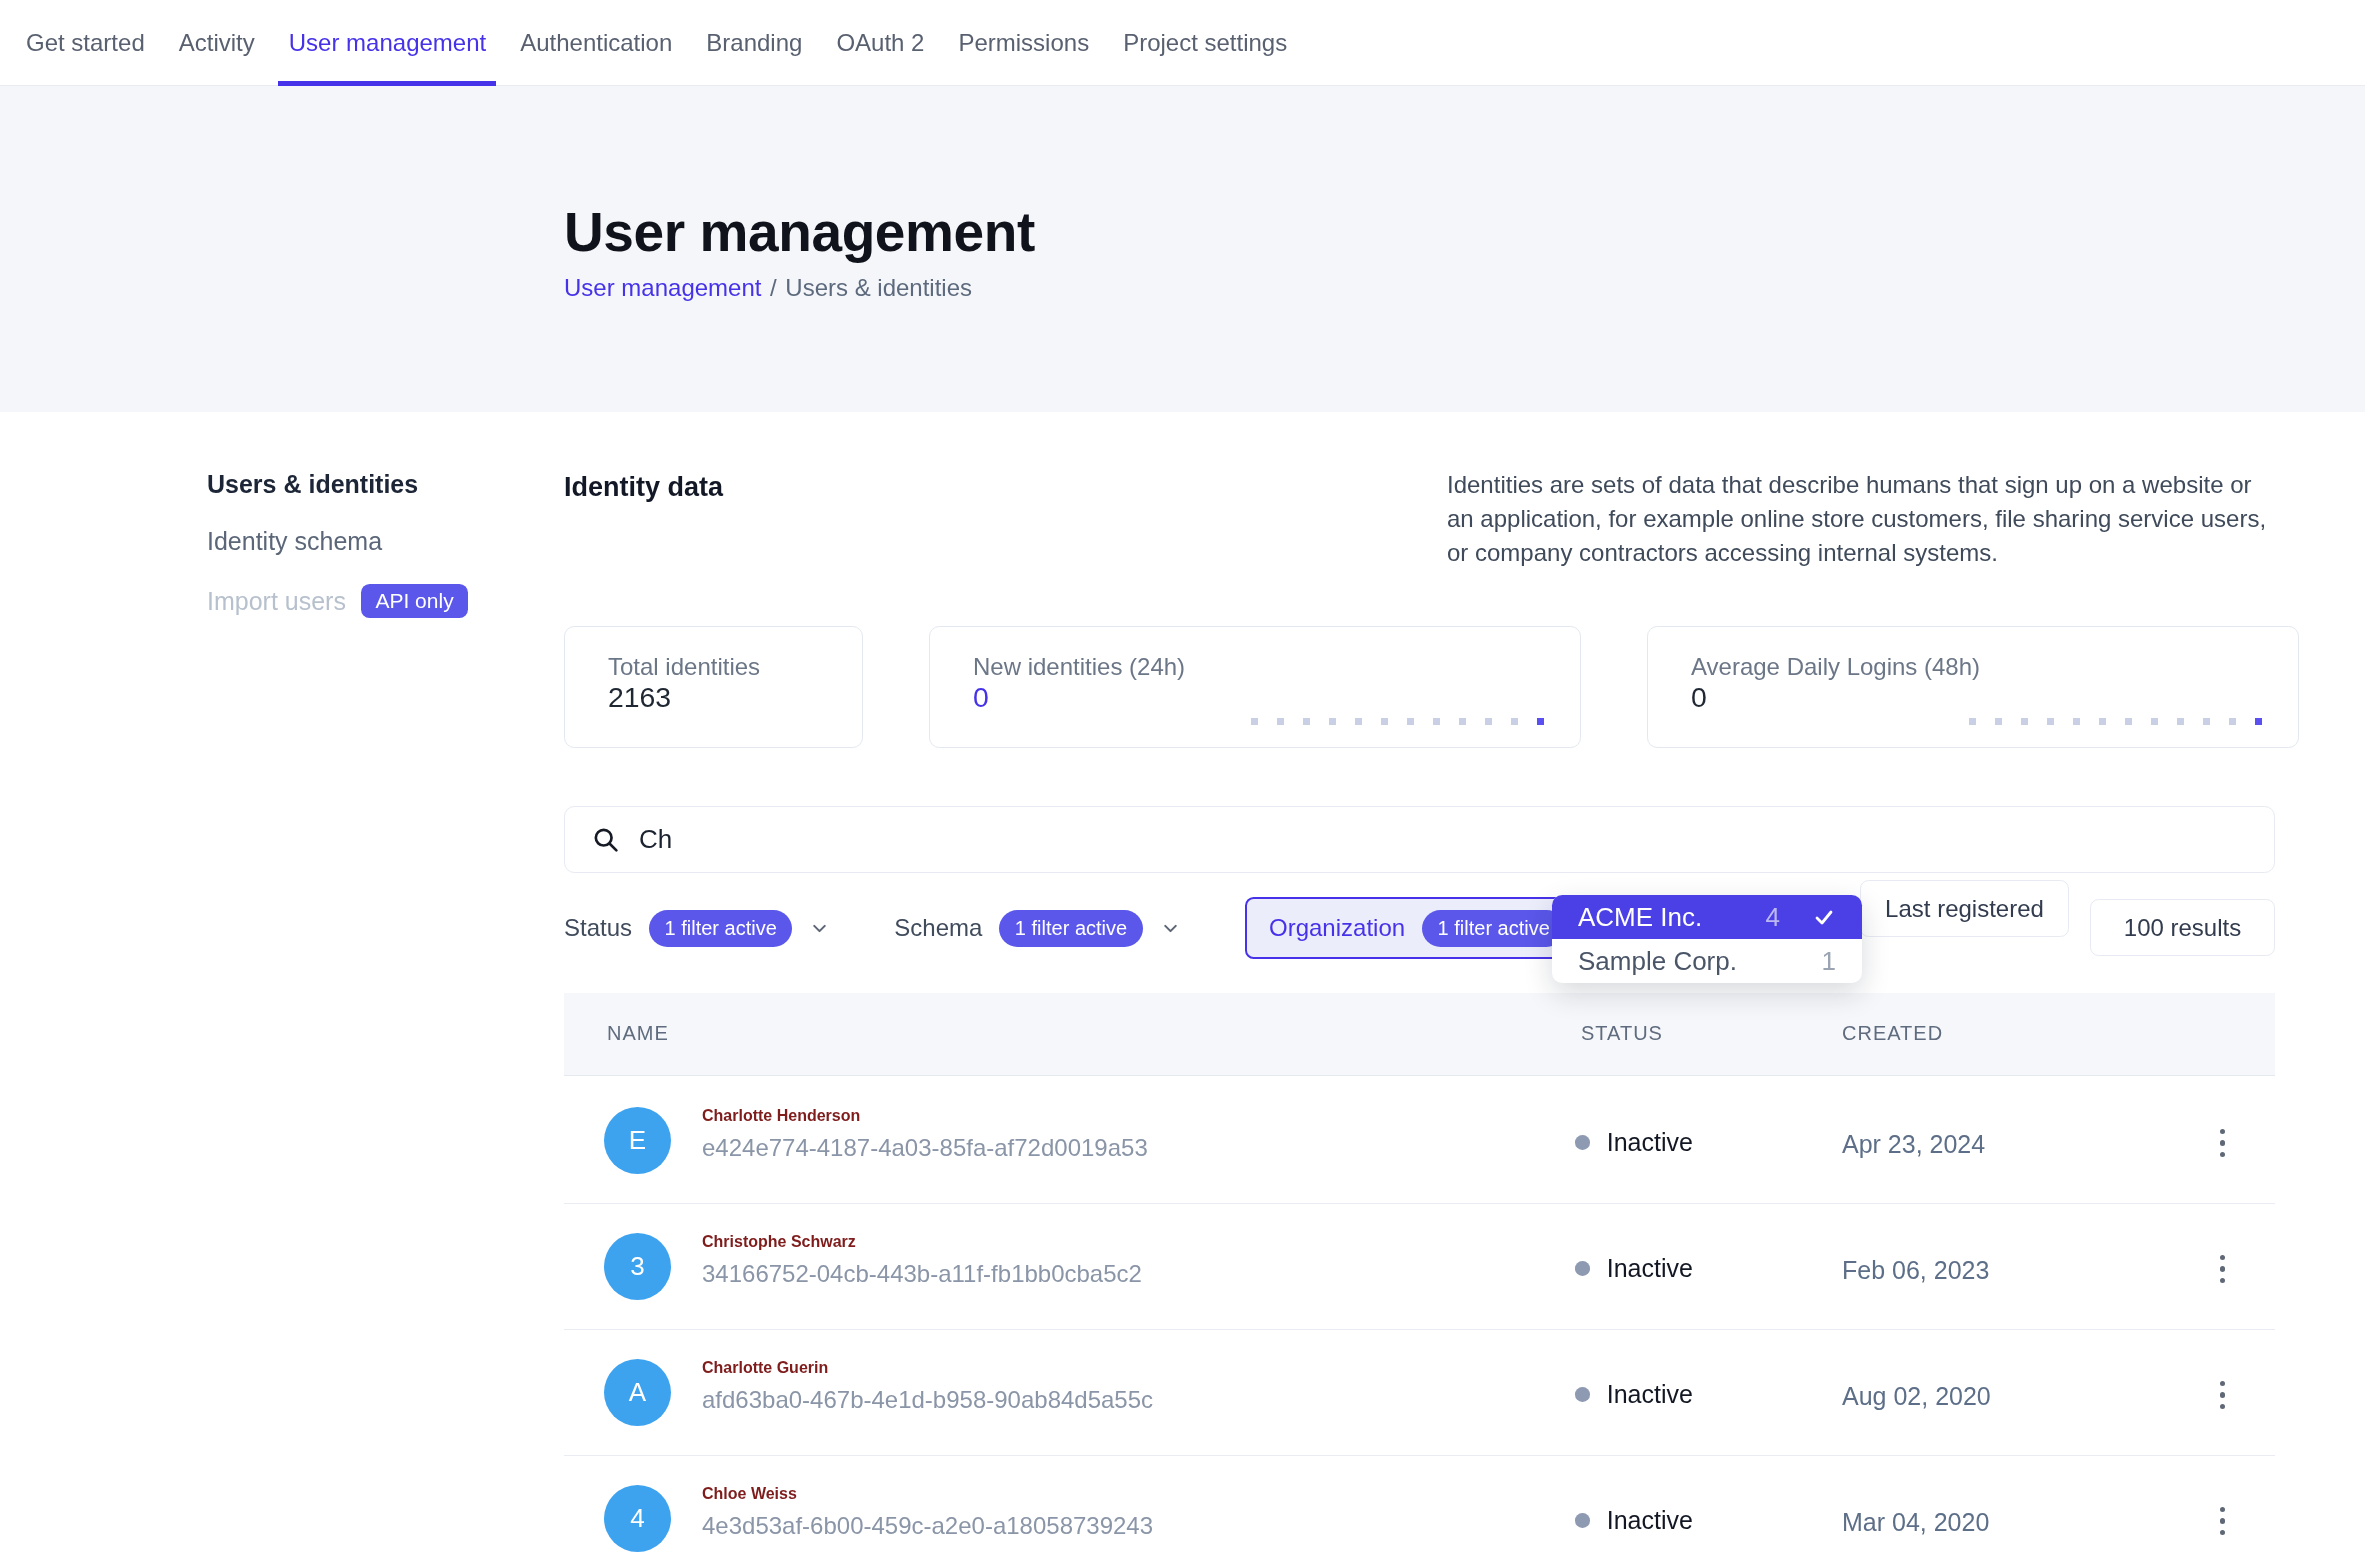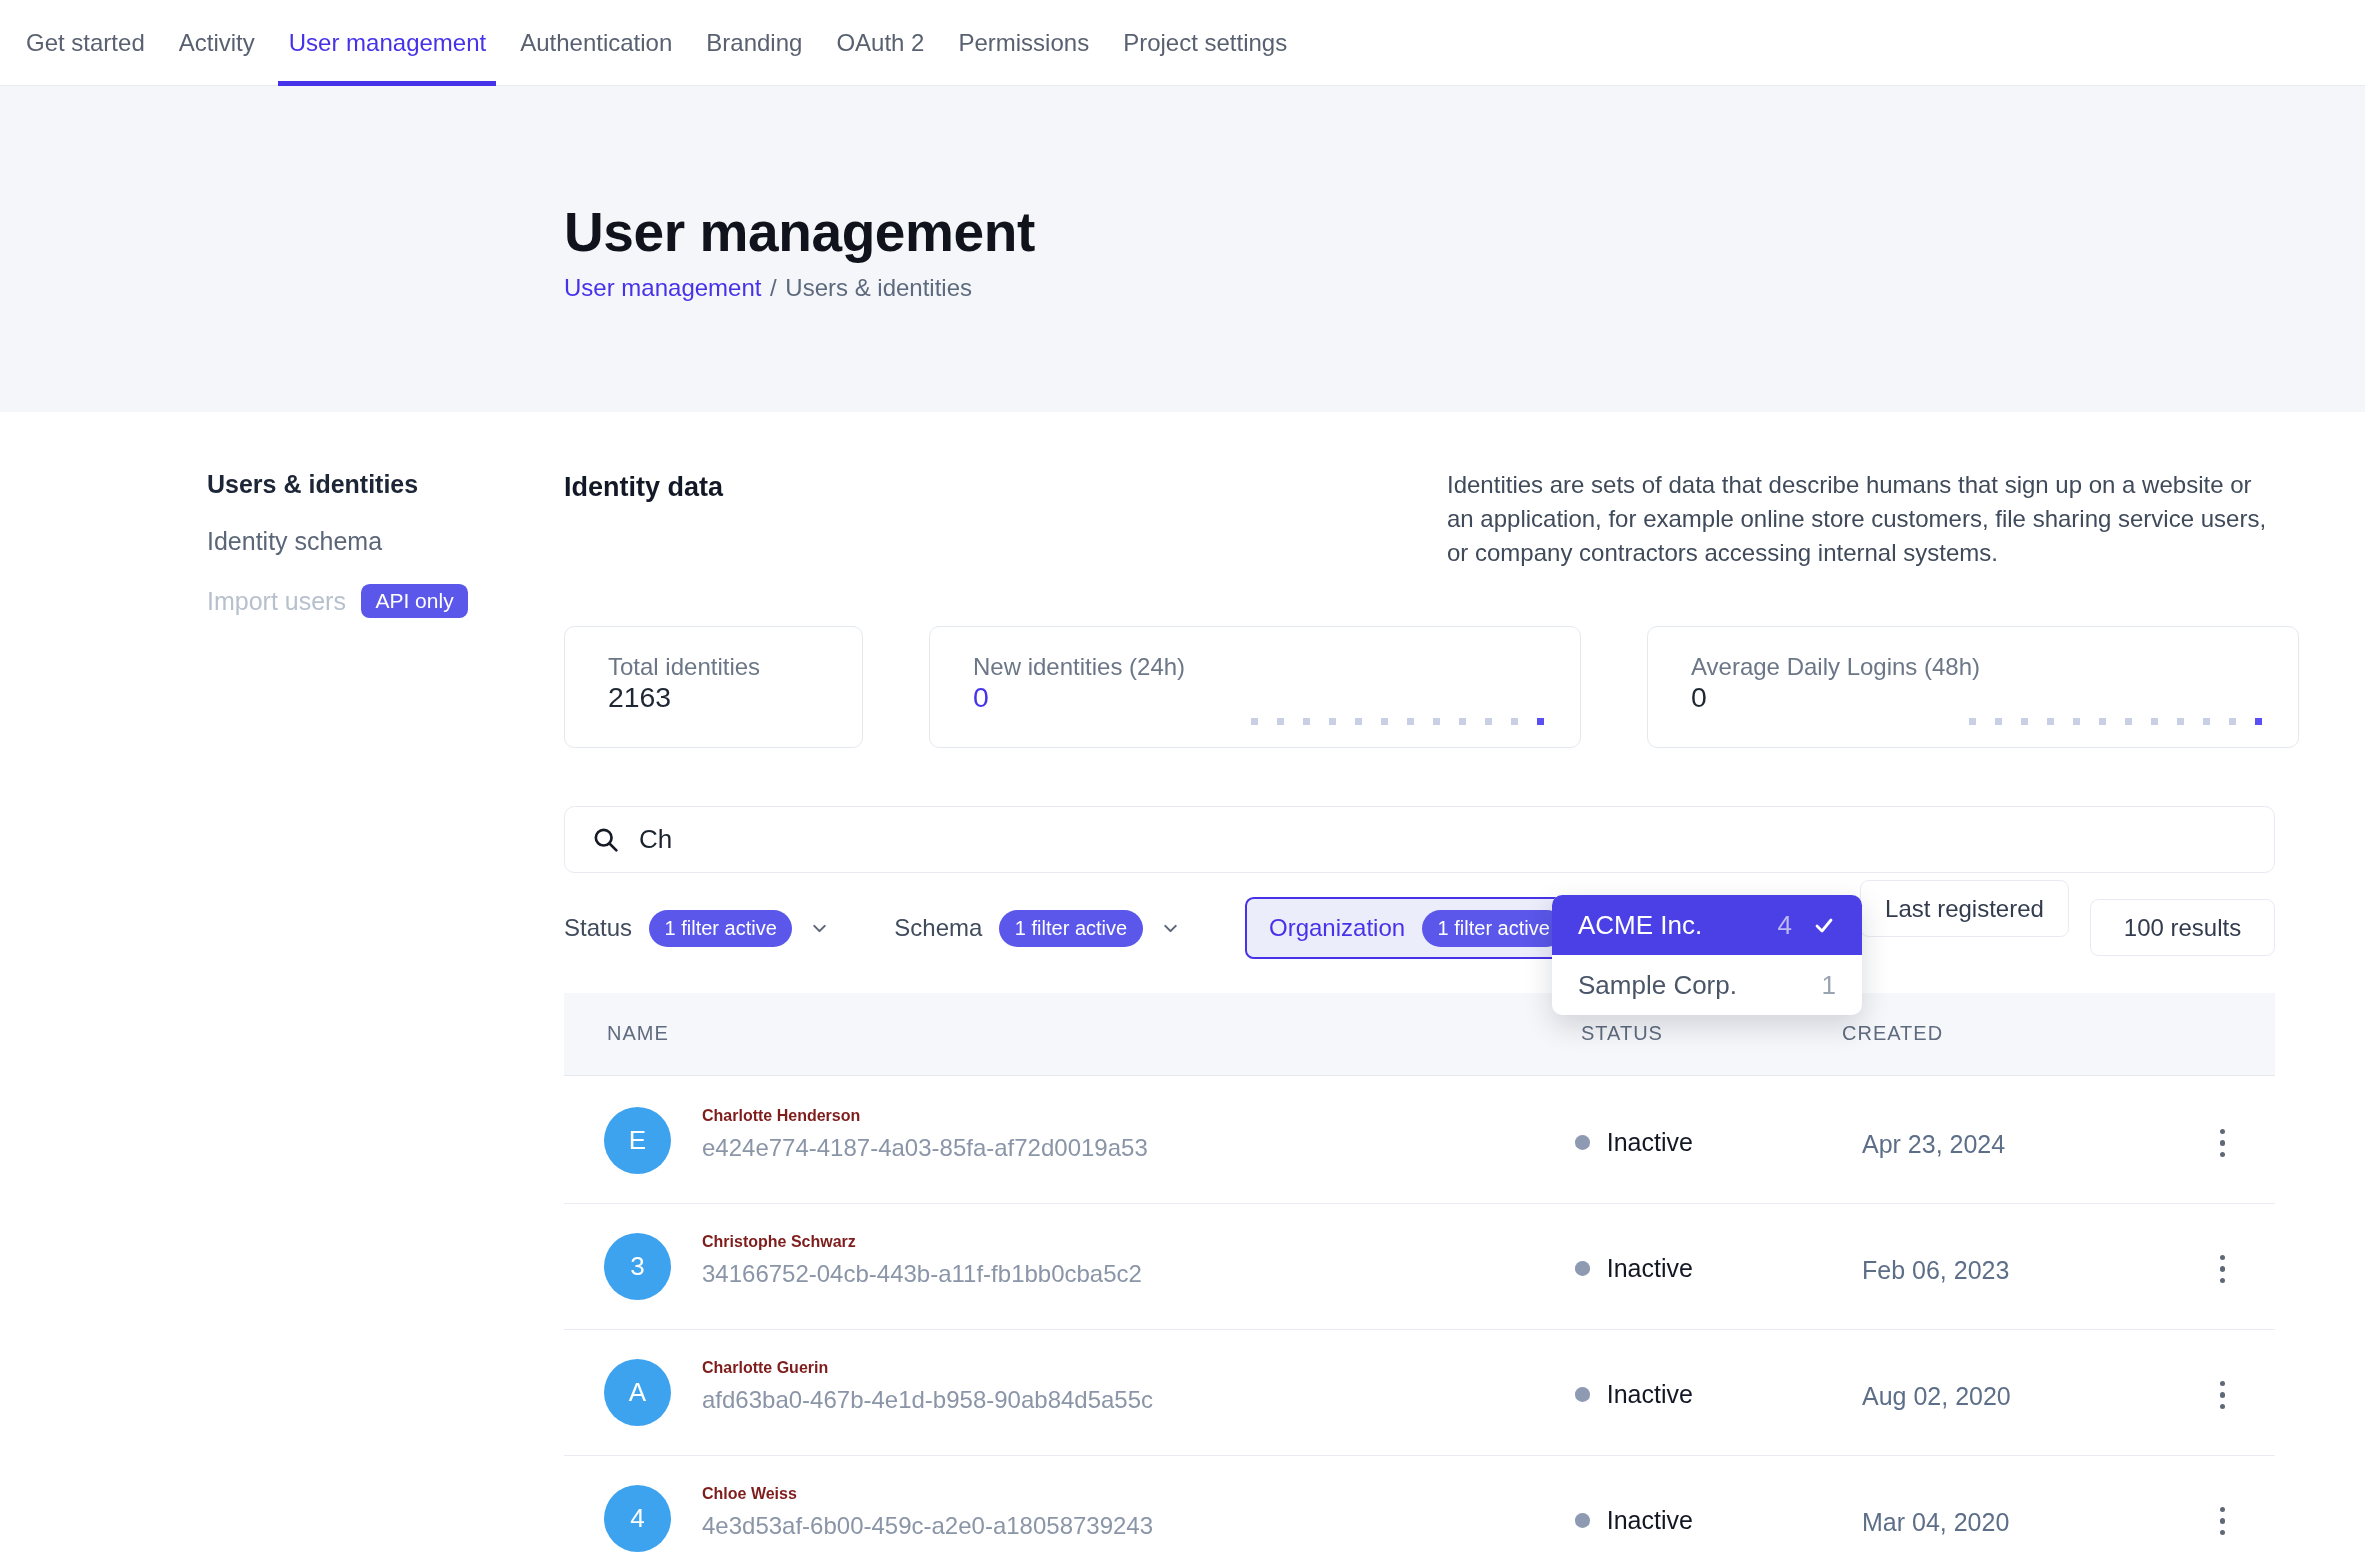--- a/index.html
+++ b/index.html
@@ -119,22 +119,22 @@
   .btn-sort   { left:1860px; top:880px; width:209px; }
   .btn-count  { left:2090px; top:899px; width:185px; }
 
   
   .dropdown {
     position:absolute; left:1552px; top:895px; width:310px; z-index:20;
     background:#ffffff; border-radius:10.3px;
     box-shadow:0 10.3px 29px rgba(15,23,42,0.16);
   }
   .dd-option {
-    height:60px; display:flex; align-items:center;
-    padding:12px 26px; gap:20px; font-size:26px; cursor:pointer;
+    height:44px; display:flex; align-items:center;
+    padding:12px 26px; gap:32px; font-size:26px; cursor:pointer;
   }
   .dd-option.selected {
     background:#4b40e6; color:#ffffff; border-radius:10.3px 10.3px 0 0;
   }
   .dd-option.selected .dd-count { color:#bcb9f2; }
   .dd-option.plain { color:#4a5568; border-radius:0 0 10.3px 10.3px; }
   .dd-option.plain .dd-count { color:#9aa4b2; }
   .dd-label { flex:1; }
   .dd-count { font-size:26px; }
 
@@ -154,21 +154,21 @@
     position:absolute; left:40px; top:29px; width:67px; height:67px;
     border-radius:50%; background:#3da3ef; color:#ffffff;
     display:flex; align-items:center; justify-content:center; font-size:26px;
   }
   .cell-name { position:absolute; left:138px; top:29px; }
   .row-name { font-size:16px; font-weight:700; color:#7f1d1d; }
   .row-id   { font-size:24px; color:#8a95a7; margin-top:8.6px; }
   .cell-status { position:absolute; left:1011px; top:50px; display:flex; align-items:center; gap:17px; }
   .status-dot { width:14.7px; height:14.7px; border-radius:50%; background:#8d9ab2; }
   .status-text { font-size:25px; color:#121723; }
-  .cell-created { position:absolute; left:1278px; top:52px; font-size:25px; color:#5d6f88;margin-left:20px; }
+  .cell-created { position:absolute; left:1278px; top:52px; font-size:25px; color:#5d6f88; }
   .kebab {
     position:absolute; left:1638px; top:41px; width:41px; height:48px;
     display:flex; flex-direction:column; align-items:center; justify-content:center;
     gap:6px; cursor:pointer;
   }
   .kebab i { width:5.2px; height:5.2px; border-radius:50%; background:#5f6877; }
 </style>
 </head>
 <body>
 

